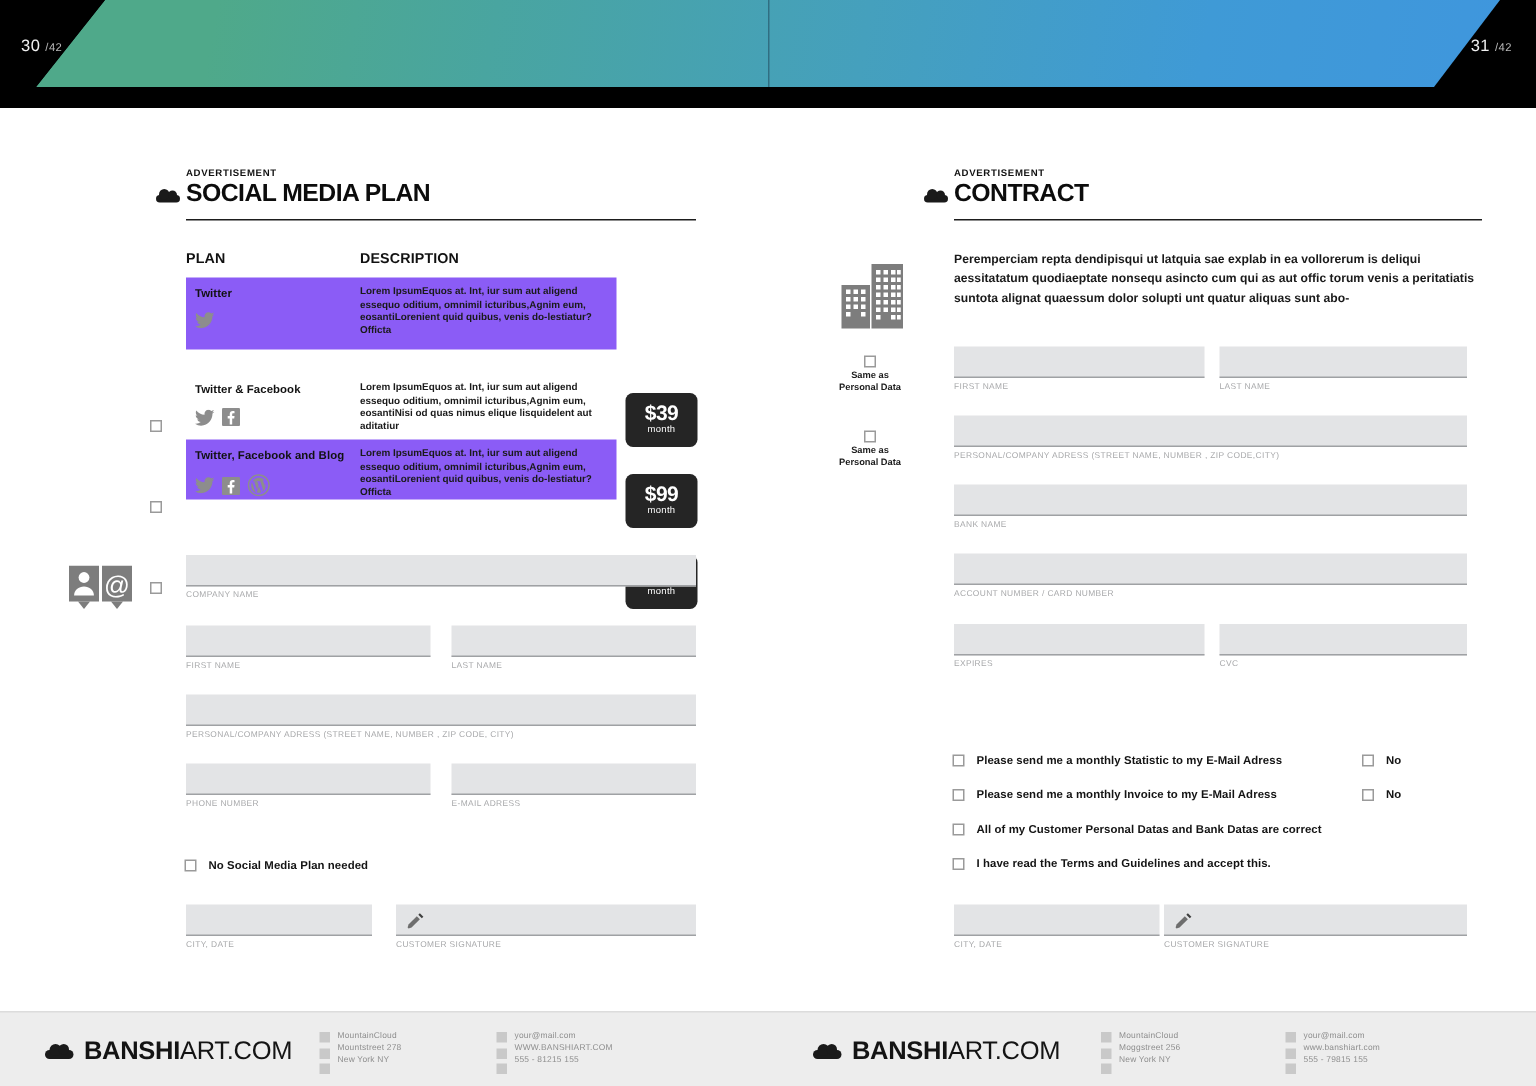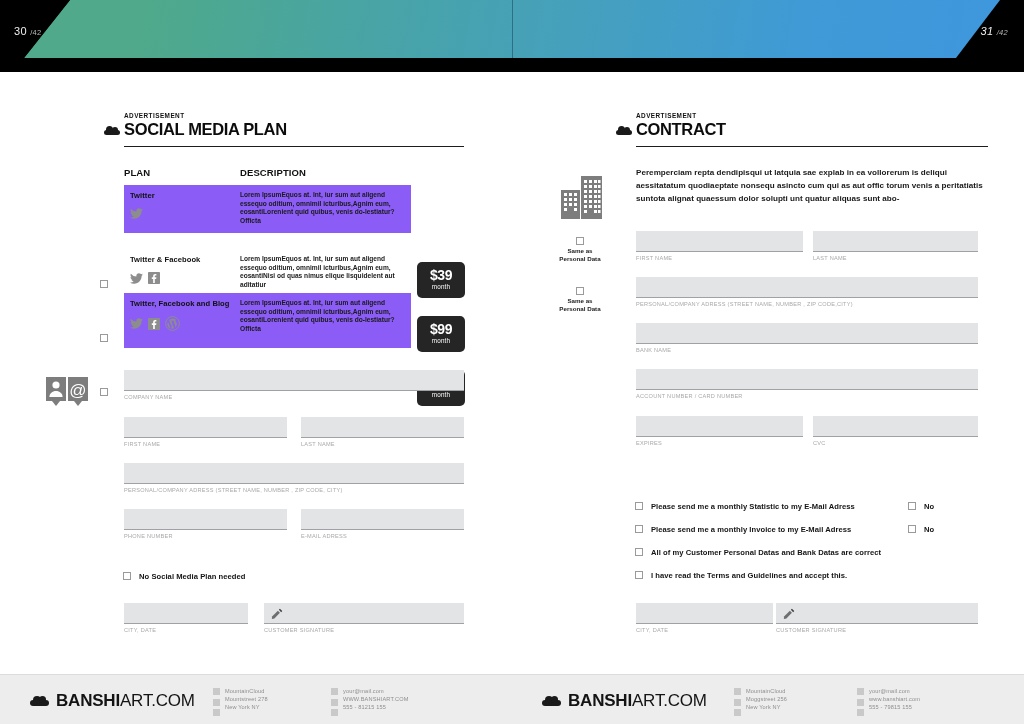--- a/index.html
+++ b/index.html
@@ -23,21 +23,21 @@
     clip-path: polygon(0 0, 70px 0, 24px 58px, 0 58px);
   }
   .banner-blacknotchR {
     position:absolute; right:0; top:0; width:70px; height:72px; background:#000;
     clip-path: polygon(46px 0, 70px 0, 70px 58px, 2px 58px);
   }
   .banner-base { position:absolute; left:0; top:58px; width:1024px; height:14px; background:#000; }
   .pagenum { position:absolute; top:25px; color:#f0f0f0; font-size:11px; letter-spacing:.3px; z-index:5; }
   .pagenum .tot { font-size:7.5px; color:#b9b9b9; }
   .pagenum.left { left:14px; }
-  .pagenum.right { right:16px;font-style:italic; }
+  .pagenum.right { right:16px; }
   .spine { position:absolute; left:512px; top:0; width:1px; height:58px; background:rgba(20,40,60,.42); z-index:4; }
 
   
   .footer { position:absolute; left:0; bottom:0; width:1024px; height:50px; background:#ededed; border-top:1px solid #dcdcdc;}
   .footer-half { position:absolute; top:0; width:512px; height:50px; }
   .footer-half.l { left:0; } .footer-half.r { left:512px; }
   .fbrand { position:absolute; left:30px; top:16px; display:flex; align-items:center; gap:7px; }
   .cloud-ico { width:19px; height:10px; position:relative; }
   .cloud-ico .b { position:absolute; background:#1a1a1a; border-radius:50%; }
   .cloud-ico .b1 { left:0; bottom:0; width:19px; height:6px; border-radius:3px; }
@@ -71,21 +71,21 @@
 
   
   .tbl-head { position:absolute; left:124px; top:95px; width:340px; display:flex; }
   .tbl-head .c1 { width:116px; font-size:9.5px; font-weight:700; color:#111; letter-spacing:.1px;}
   .tbl-head .c2 { font-size:9.5px; font-weight:700; color:#111; letter-spacing:.1px;}
 
   .prow { position:absolute; left:124px; width:287px; display:flex; align-items:flex-start;}
   .prow.shade { background:#8b5cf6; }
   .prow.r1 { top:113px; height:48px; }
   .prow.r2 { top:177px; height:48px; }
-  .prow.r3 { top:221px; height:55px; }
+  .prow.r3 { top:221px; height:40px; }
   .prow .pname { width:116px; padding:6px 4px 0 6px; }
   .prow .pname .t { font-size:7.6px; font-weight:700; color:#111; letter-spacing:.05px; }
   .prow .pdesc { flex:1; padding:6px 8px 0 0; font-size:6.6px; line-height:8.6px; color:#1a1a1a; font-weight:700; }
   .socicons { display:flex; align-items:center; gap:5px; margin-top:8px; }
   .ico-tw, .ico-fb, .ico-wp { display:block; }
   .price {
     position:absolute; left:417px; width:48px; background:#252525; border-radius:5px;
     color:#fff; text-align:center; padding-top:6px; height:36px;
   }
   .price.r1 { top:190px; } .price.r2 { top:244px; } .price.r3 { top:298px; }
@@ -94,21 +94,21 @@
   .rowcheck { position:absolute; left:100px; width:8px; height:8px; border:1px solid #9a9a9a; background:#fff; }
   .rowcheck.r1 { top:208px; } .rowcheck.r2 { top:262px; } .rowcheck.r3 { top:316px; }
 
   
   .fld { position:absolute; }
   .fld .box { background:#e3e4e6; border-bottom:1px solid #9fa1a4; height:21px; }
   .fld .lbl { font-size:5.6px; color:#a8a9ab; letter-spacing:.25px; margin-top:2.5px; white-space:nowrap; }
   .pen { position:absolute; left:6px; top:4px; width:14px; height:14px; }
 
   
-  .ckrow { position:absolute; display:flex; gap:8px; }
+  .ckrow { position:absolute; display:flex; align-items:center; gap:8px; }
   .ckbox { width:8px; height:8px; border:1px solid #9a9a9a; background:#fff; flex:0 0 auto; }
   .cktxt { font-size:7.6px; color:#141414; font-weight:600; letter-spacing:.05px; white-space:nowrap; }
 
   
   .avicon { position:absolute; left:46px; top:305px; width:44px; height:34px; }
   
   .bldicon { position:absolute; left:47px; top:100px; width:48px; height:48px; }
   .sameas { position:absolute; text-align:center; width:64px; }
   .sameas .cb { width:8px; height:8px; border:1px solid #9a9a9a; background:#fff; margin:0 auto 2px; }
   .sameas .tx { font-size:6.2px; line-height:7.6px; color:#1c1c1c; font-weight:600; }

